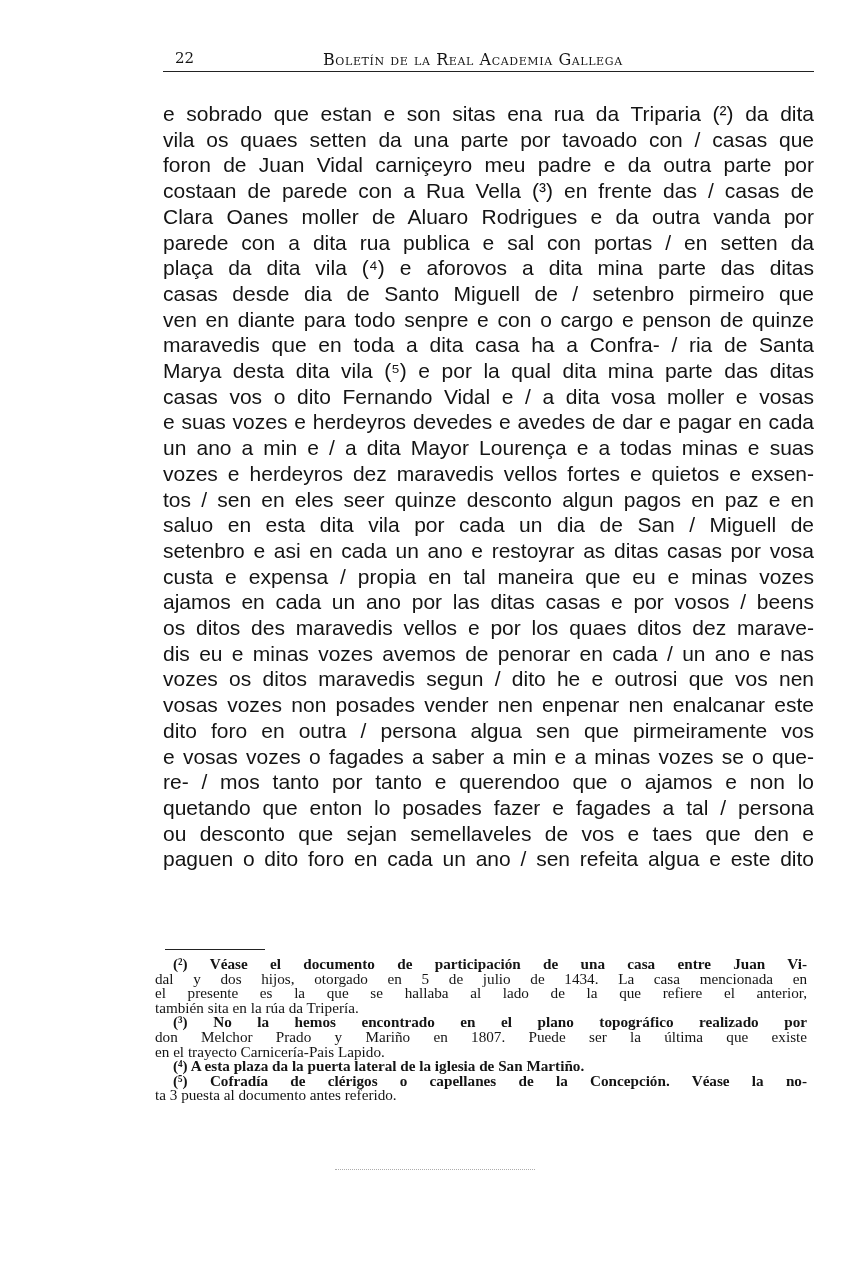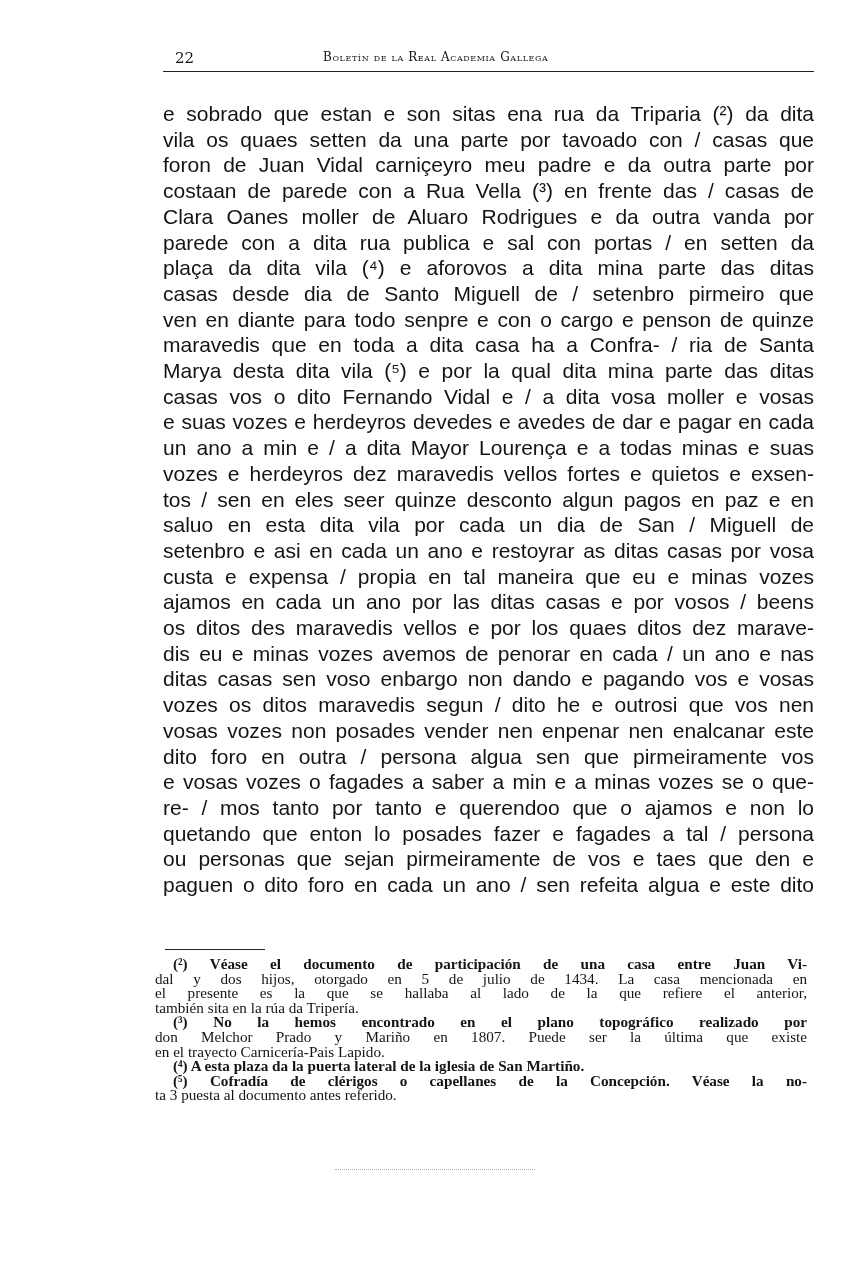--- a/index.html
+++ b/index.html
@@ -1,21 +1,21 @@
 <!DOCTYPE html>
 <html><head>
 <meta charset="utf-8">
 <style>
   html, body { margin: 0; padding: 0; background: #ffffff; }
   body { width: 850px; height: 1281px; position: relative; overflow: hidden; color: #141414; }
   .page { position: absolute; left: 0; top: 0; width: 850px; height: 1073px; }
   .header { position: absolute; left: 163px; top: 49px; width: 650px; height: 22px;
             font-family: "DejaVu Serif", serif; }
   .page-number { position: absolute; left: 12px; top: 0; font-size: 15px; }
-  .running-title { position: absolute; left: 160px; top: 1px; font-size: 12px; letter-spacing: 0.6px;
+  .running-title { position: absolute; left: 160px; top: 1px; font-size: 16px; letter-spacing: 0.6px;
                    font-variant: small-caps; text-transform: none; }
   .header-rule { position: absolute; left: 163px; top: 71px; width: 651px; height: 0;
                  border-top: 1.5px solid #222; }
   .body-text { position: absolute; left: 163px; top: 101px; width: 651px;
                font-family: Liberation Sans, sans-serif; font-size: 21px; line-height: 25.7px; }
   .line { display: block; white-space: nowrap; text-align-last: justify; text-align: justify; width: 651px; }
   .fn-rule { position: absolute; left: 165px; top: 949px; width: 100px; border-top: 1.5px solid #222; }
   .footnotes { position: absolute; left: 155px; top: 957px; width: 652px;
                font-family: "Liberation Serif", serif; font-size: 15.2px; line-height: 14.6px; }
   .fn-line { display: block; white-space: nowrap; text-align: justify; text-align-last: justify; width: 652px; }
@@ -50,28 +50,27 @@
       <span class="line">e suas vozes e herdeyros devedes e avedes de dar e pagar en cada</span>
       <span class="line">un ano a min e / a dita Mayor Lourença e a todas minas e suas</span>
       <span class="line">vozes e herdeyros dez maravedis vellos fortes e quietos e exsen-</span>
       <span class="line">tos / sen en eles seer quinze desconto algun pagos en paz e en</span>
       <span class="line">saluo en esta dita vila por cada un dia de San / Miguell de</span>
       <span class="line">setenbro e asi en cada un ano e restoyrar as ditas casas por vosa</span>
       <span class="line">custa e expensa / propia en tal maneira que eu e minas vozes</span>
       <span class="line">ajamos en cada un ano por las ditas casas e por vosos / beens</span>
       <span class="line">os ditos des maravedis vellos e por los quaes ditos dez marave-</span>
       <span class="line">dis eu e minas vozes avemos de penorar en cada / un ano e nas</span>
-      <span class="line">ditas casas sen voso enbargo non dando e pagando vos e vosas</span>
       <span class="line">vozes os ditos maravedis segun / dito he e outrosi que vos nen</span>
       <span class="line">vosas vozes non posades vender nen enpenar nen enalcanar este</span>
       <span class="line">dito foro en outra / persona algua sen que pirmeiramente vos</span>
       <span class="line">e vosas vozes o fagades a saber a min e a minas vozes se o que-</span>
       <span class="line">re- / mos tanto por tanto e querendoo que o ajamos e non lo</span>
       <span class="line">quetando que enton lo posades fazer e fagades a tal / persona</span>
-      <span class="line">ou personas que sejan pirmeiramente de vos e taes que den e</span>
+      <span class="line">ou desconto que sejan semellaveles de vos e taes que den e</span>
       <span class="line">paguen o dito foro en cada un ano / sen refeita algua e este dito</span>
     </div>
 
   <div class="fn-rule"></div>
   <div class="footnotes" id="footnotes">
       <span class="fn-line indent">(²) Véase el documento de participación de una casa entre Juan Vi-</span>
       <span class="fn-line">dal y dos hijos, otorgado en 5 de julio de 1434. La casa mencionada en</span>
       <span class="fn-line">el presente es la que se hallaba al lado de la que refiere el anterior,</span>
       <span class="fn-line last">también sita en la rúa da Tripería.</span>
       <span class="fn-line indent">(³) No la hemos encontrado en el plano topográfico realizado por</span>

